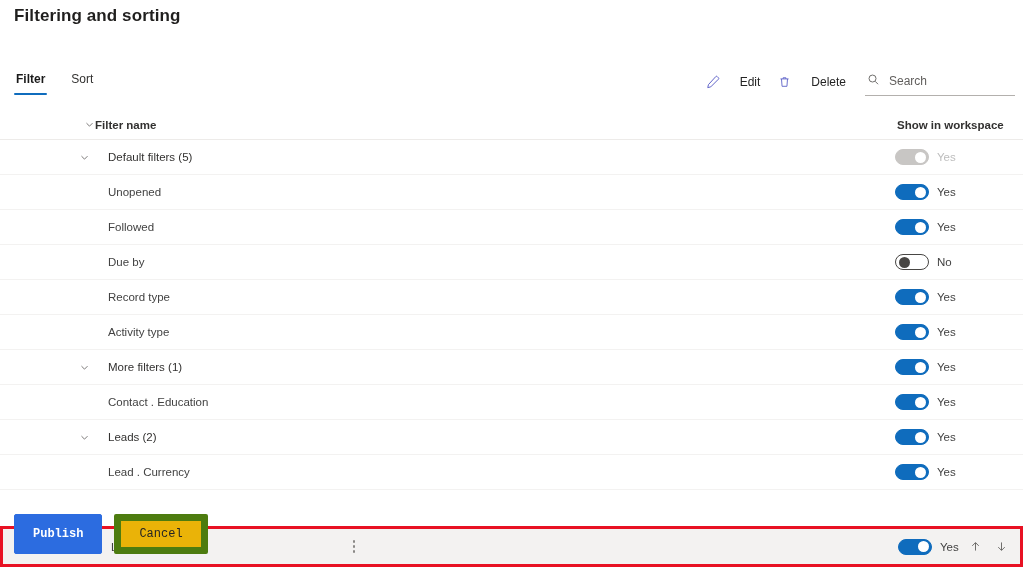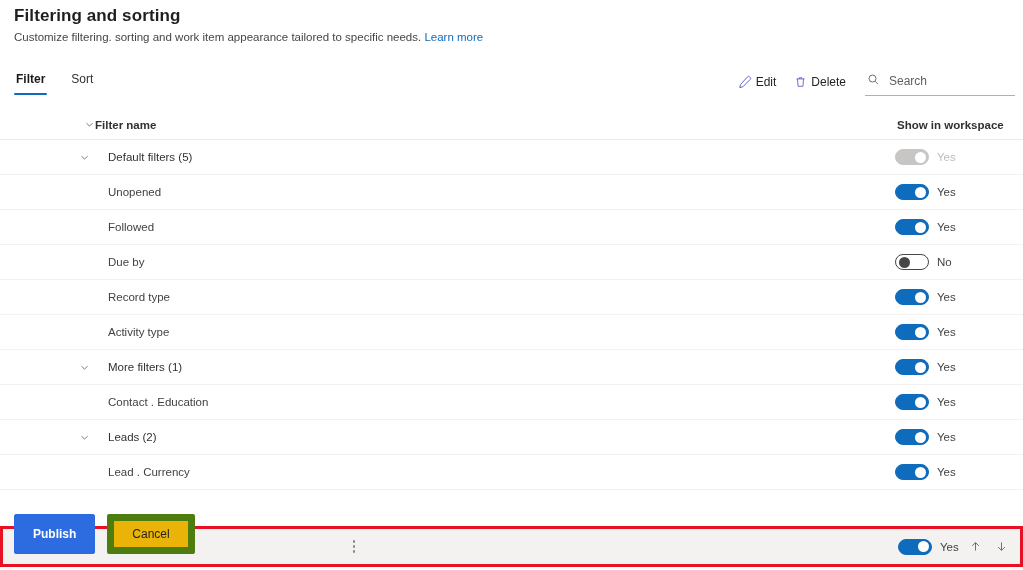--- a/index.html
+++ b/index.html
@@ -36,21 +36,21 @@
     content: ""; position: absolute; left: 0; right: 0; bottom: 0;
     height: 2.5px; background: #0f6cbd; border-radius: 2px;
   }
 
   
   .commandbar {
     position: absolute; right: 8px; top: 68px;
     display: flex; align-items: center; gap: 0px;
   }
   .cmd {
-    display: flex; align-items: center; gap: 4px;
+    display: flex; align-items: center; gap: 20px;
     padding: 5px 9px; font-size: 12px; color: #242424;
     cursor: pointer; background: transparent; border: none;
     font-family: "Liberation Sans", sans-serif; white-space: nowrap;
   }
   .cmd svg { display:block; }
   .cmd-highlight {
     border: 3px solid #e81123;
     padding: 2px 4px; margin: 0 3px;
   }
   .searchbox {
@@ -140,37 +140,33 @@
     border: 3px solid #e81123;
     border-left: 3px solid #e81123;
     border-right: 3px solid #e81123;
     height: 41px;
     margin-top: 36px;
   }
 
   
   .footer { position: absolute; left: 14px; bottom: 16px; display: flex; gap: 12px; }
   .btn {
-    font-family: Liberation Sans, sans-serif;
+    font-family: Liberation Mono, monospace;
     font-size: 12px; padding: 6px 18px; border-radius: 2px;
     cursor: pointer; min-width: 70px;
   }
   .btn-primary { background: #2c6ce0; color: #fff; border: 1px solid #2c6ce0; font-weight: 600; }
   .btn-secondary { background: #eab308; color: #242424; border: 7px solid #4d7c0f; }
 </style>
 </head>
 <body>
 
 <div class="page">
 
   <div class="page-title">Filtering and sorting</div>
-  <div class="page-subtitle">
-    <span>Customize filtering. sorting and work item appearance tailored to specific needs.</span>
-    <a class="learn-more">Learn more</a>
-  </div>
 
   <div class="tabs">
     <div class="tab active">Filter</div>
     <div class="tab">Sort</div>
   </div>
 
   <div class="commandbar">
 
     <button class="cmd">
       <span>

